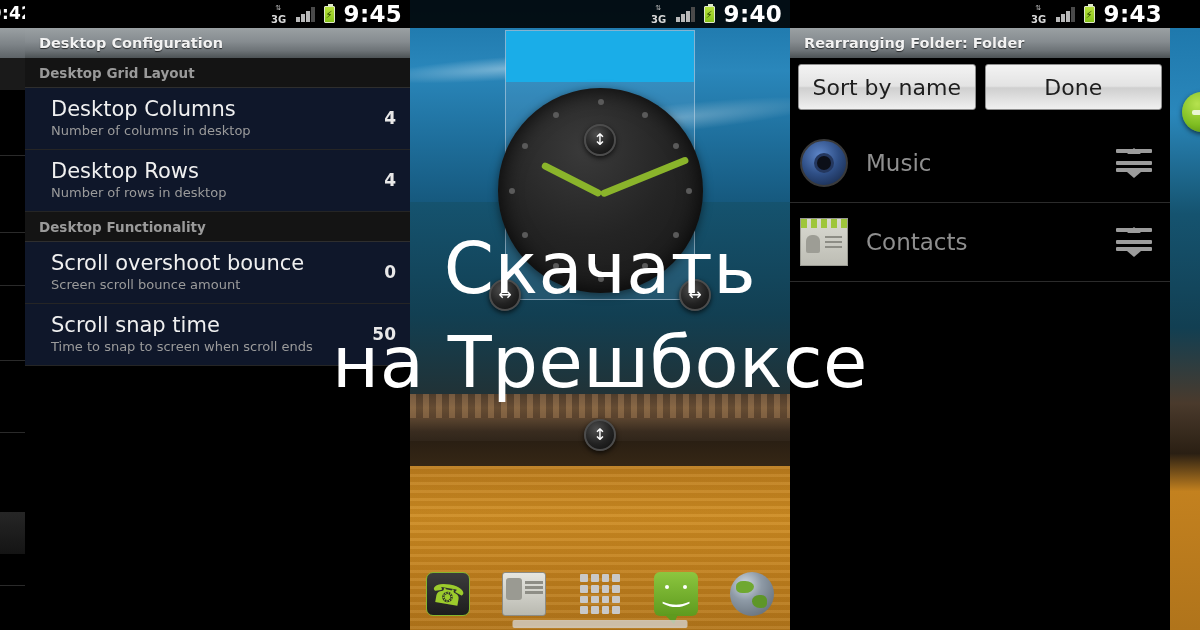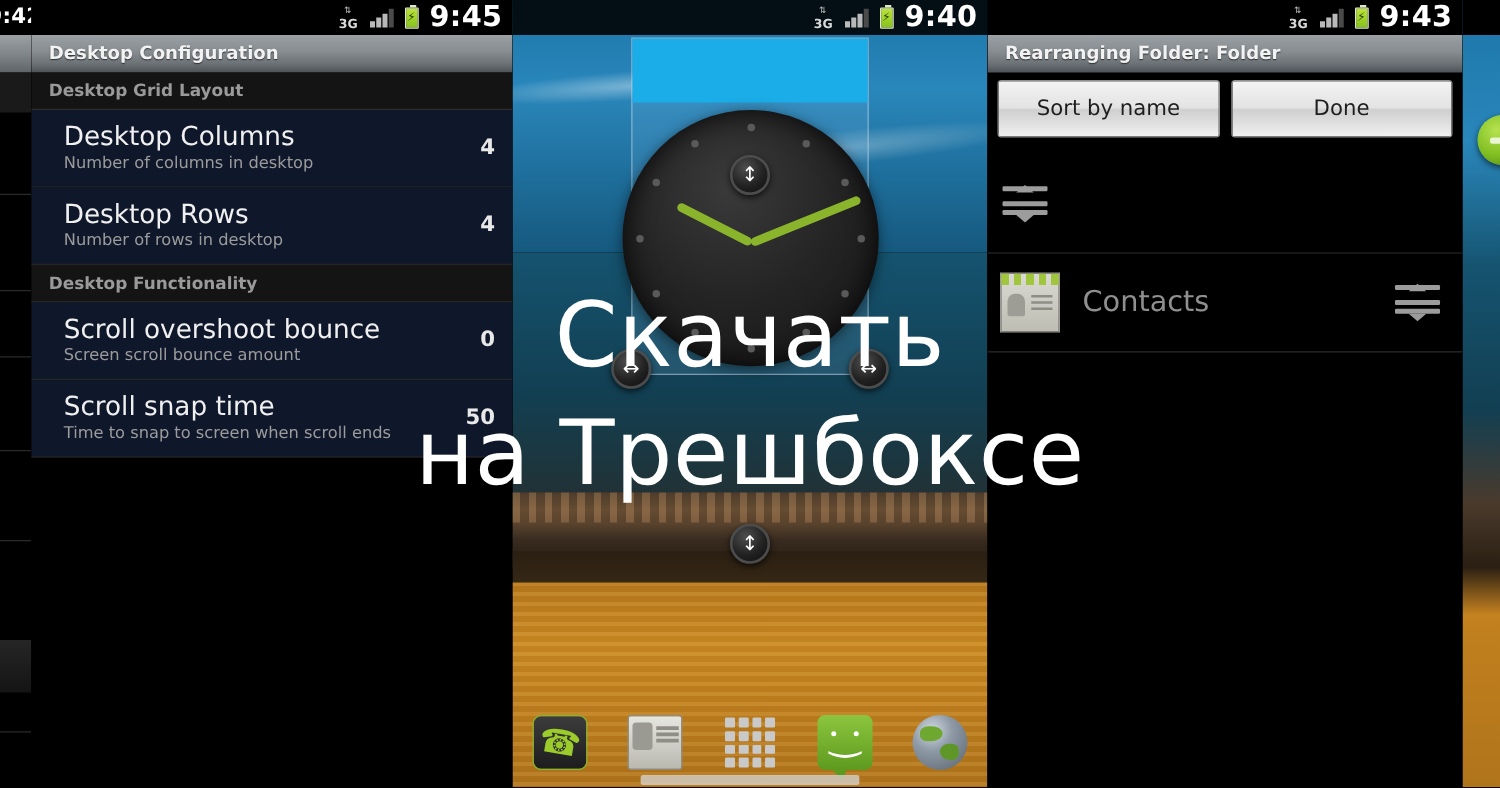--- a/index.html
+++ b/index.html
@@ -219,21 +219,21 @@
     width:175px; height:8px; background:rgba(215,215,215,.75); border-radius:2px; z-index:9;
   }
 
   
   .btn-row { position:absolute; left:0; top:58px; width:100%; height:58px;
     display:flex; gap:9px; padding:6px 8px; }
   .btn {
     flex:1; border-radius:3px; border:1px solid #8f8f8f;
     background:linear-gradient(to bottom,#f3f3f3 0%,#e3e3e3 48%,#cfcfcf 52%,#f0f0f0 100%);
     display:flex; align-items:center; justify-content:center;
-    font-size:17px; color:#1e1e1e;
+    font-size:22px; color:#1e1e1e;
     box-shadow:0 1px 2px rgba(0,0,0,.6);
   }
   .folder-row {
     position:relative; height:79px; display:flex; align-items:center;
     padding:0 16px 0 10px; border-bottom:1px solid #2b2b2b; background:#000;
     justify-content:space-between;
   }
   .folder-left { display:flex; align-items:center; gap:18px; }
   .folder-label { font-size:23px; color:#f2f2f2; }
   .folder-label.dim { color:#8f8f8f; }
@@ -495,20 +495,24 @@
 
     <div class="btn-row">
       <div class="btn">Sort by name</div>
       <div class="btn">Done</div>
     </div>
 
     <div style="position:absolute;left:0;top:124px;width:100%;">
 
 
       <div class="folder-row">
+        <div class="folder-left">
+          <div class="appicon ic-music"></div>
+          <div class="folder-label dim">Music</div>
+        </div>
         <div class="drag-handle">
           <b class="up"></b>
             <i></i>
             <i></i>
             <i></i>
             <b class="down"></b>
         </div>
       </div>
 
       <div class="folder-row">

